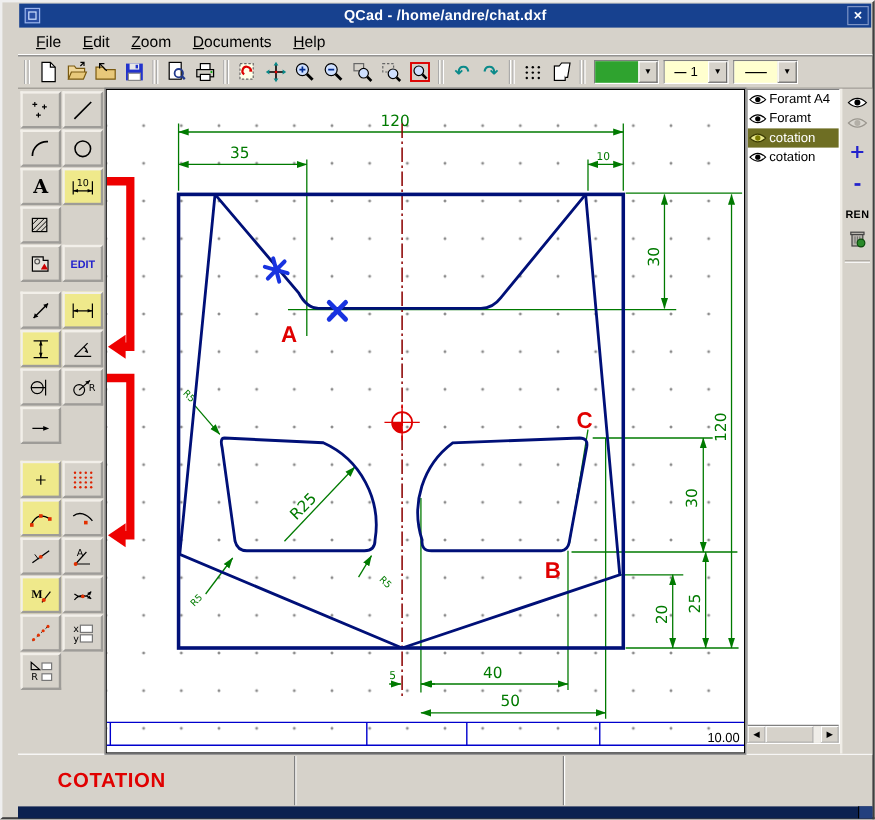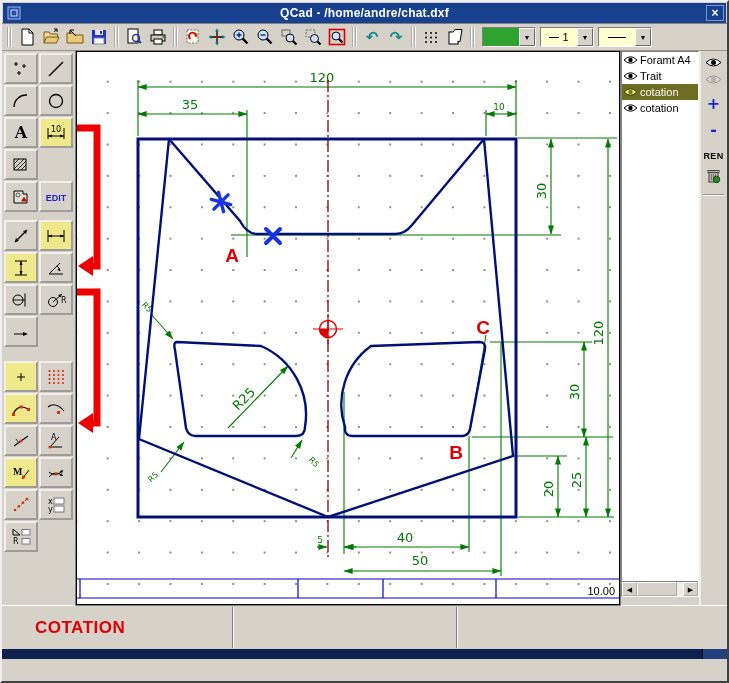--- a/index.html
+++ b/index.html
@@ -1,18 +1,18 @@
 <!DOCTYPE html>
 <html><head>
 <meta charset="utf-8">
 <style>
   * { box-sizing: border-box; margin:0; padding:0; }
   html,body { width:729px; height:683px; }
   body { font-family:"Liberation Sans", sans-serif; background:#d6d2ca; overflow:hidden; }
-  #win { width:729px; height:683px; background:#d6d2ca; border:2px solid; border-color:#efefef #404040 #404040 #efefef; position:relative; }
+  #win { width:729px; height:683px; background:#d6d2ca; border:2px solid; border-color:#efefef #404040 #404040 #efefef; position:relative;padding-left:13px; }
   
   #titlebar { height:20px; margin:1px 1px 0 1px; background:#17418f; display:flex; align-items:center; position:relative; }
   #titlebar .ticon { width:16px; height:14px; margin-left:3px; }
   #titlebar .ttext { position:absolute; left:0; right:0; text-align:center; color:#fff; font-weight:bold; font-size:12px; letter-spacing:.2px; }
   #closebtn { margin-left:auto; margin-right:2px; width:18px; height:16px; color:#fff; font-size:12px; font-weight:bold; text-align:center; line-height:15px; border:1px solid #7d94c6; background:#17418f; z-index:2; cursor:default; }
   
   #menubar { height:23px; display:flex; align-items:center; padding-left:6px; border-bottom:1px solid #fff; font-size:13px; color:#000; }
   .mi { padding:2px 9px; }
   
   #toolbar { height:28px; display:flex; align-items:center; padding-left:2px; border-top:1px solid #808080; border-bottom:1px solid #9a968e; }
@@ -76,20 +76,27 @@
 
   <div id="titlebar">
     <svg class="ticon" viewBox="0 0 16 14">
       <rect x="2" y="1" width="12" height="12" fill="#2a4fa5" stroke="#9ab4ee"></rect>
       <rect x="5" y="4" width="6" height="6" fill="none" stroke="#cfe0ff"></rect>
     </svg>
     <span class="ttext">QCad - /home/andre/chat.dxf</span>
     <div id="closebtn">×</div>
   </div>
 
+  <div id="menubar">
+    <span class="mi"><u>F</u><span>ile</span></span>
+    <span class="mi"><u>E</u><span>dit</span></span>
+    <span class="mi"><u>Z</u><span>oom</span></span>
+    <span class="mi"><u>D</u><span>ocuments</span></span>
+    <span class="mi"><u>H</u><span>elp</span></span>
+  </div>
 
   <div id="toolbar">
     <div class="tsep"></div>
     <div class="tbtn">
       <svg width="20" height="20">
           <path d="M5,2 h7 l4,4 v12 h-11 z" fill="#fff" stroke="#000"></path>
           <path d="M12,2 v4 h4" fill="none" stroke="#000"></path>
         </svg>
       </div>
     <div class="tbtn">
@@ -555,21 +562,21 @@
               <path d="M1,5 Q7.5,-1.5 14,5 Q7.5,11.5 1,5 Z" fill="#fff" stroke="#000"></path>
               <circle cx="7.5" cy="5" r="2.2" fill="#000"></circle>
             </svg>
           <span>Foramt A4</span>
         </div>
         <div class="lrow">
           <svg width="15" height="10">
               <path d="M1,5 Q7.5,-1.5 14,5 Q7.5,11.5 1,5 Z" fill="#fff" stroke="#000"></path>
               <circle cx="7.5" cy="5" r="2.2" fill="#000"></circle>
             </svg>
-          <span>Trait</span>
+          <span>Foramt</span>
         </div>
         <div class="lrow sel">
           <svg width="15" height="10">
               <path d="M1,5 Q7.5,-1.5 14,5 Q7.5,11.5 1,5 Z" fill="#e6e68a" stroke="#3a3a00"></path>
               <circle cx="7.5" cy="5" r="2.2" fill="#7a7a00"></circle>
             </svg>
           <span>cotation</span>
         </div>
         <div class="lrow">
           <svg width="15" height="10">

